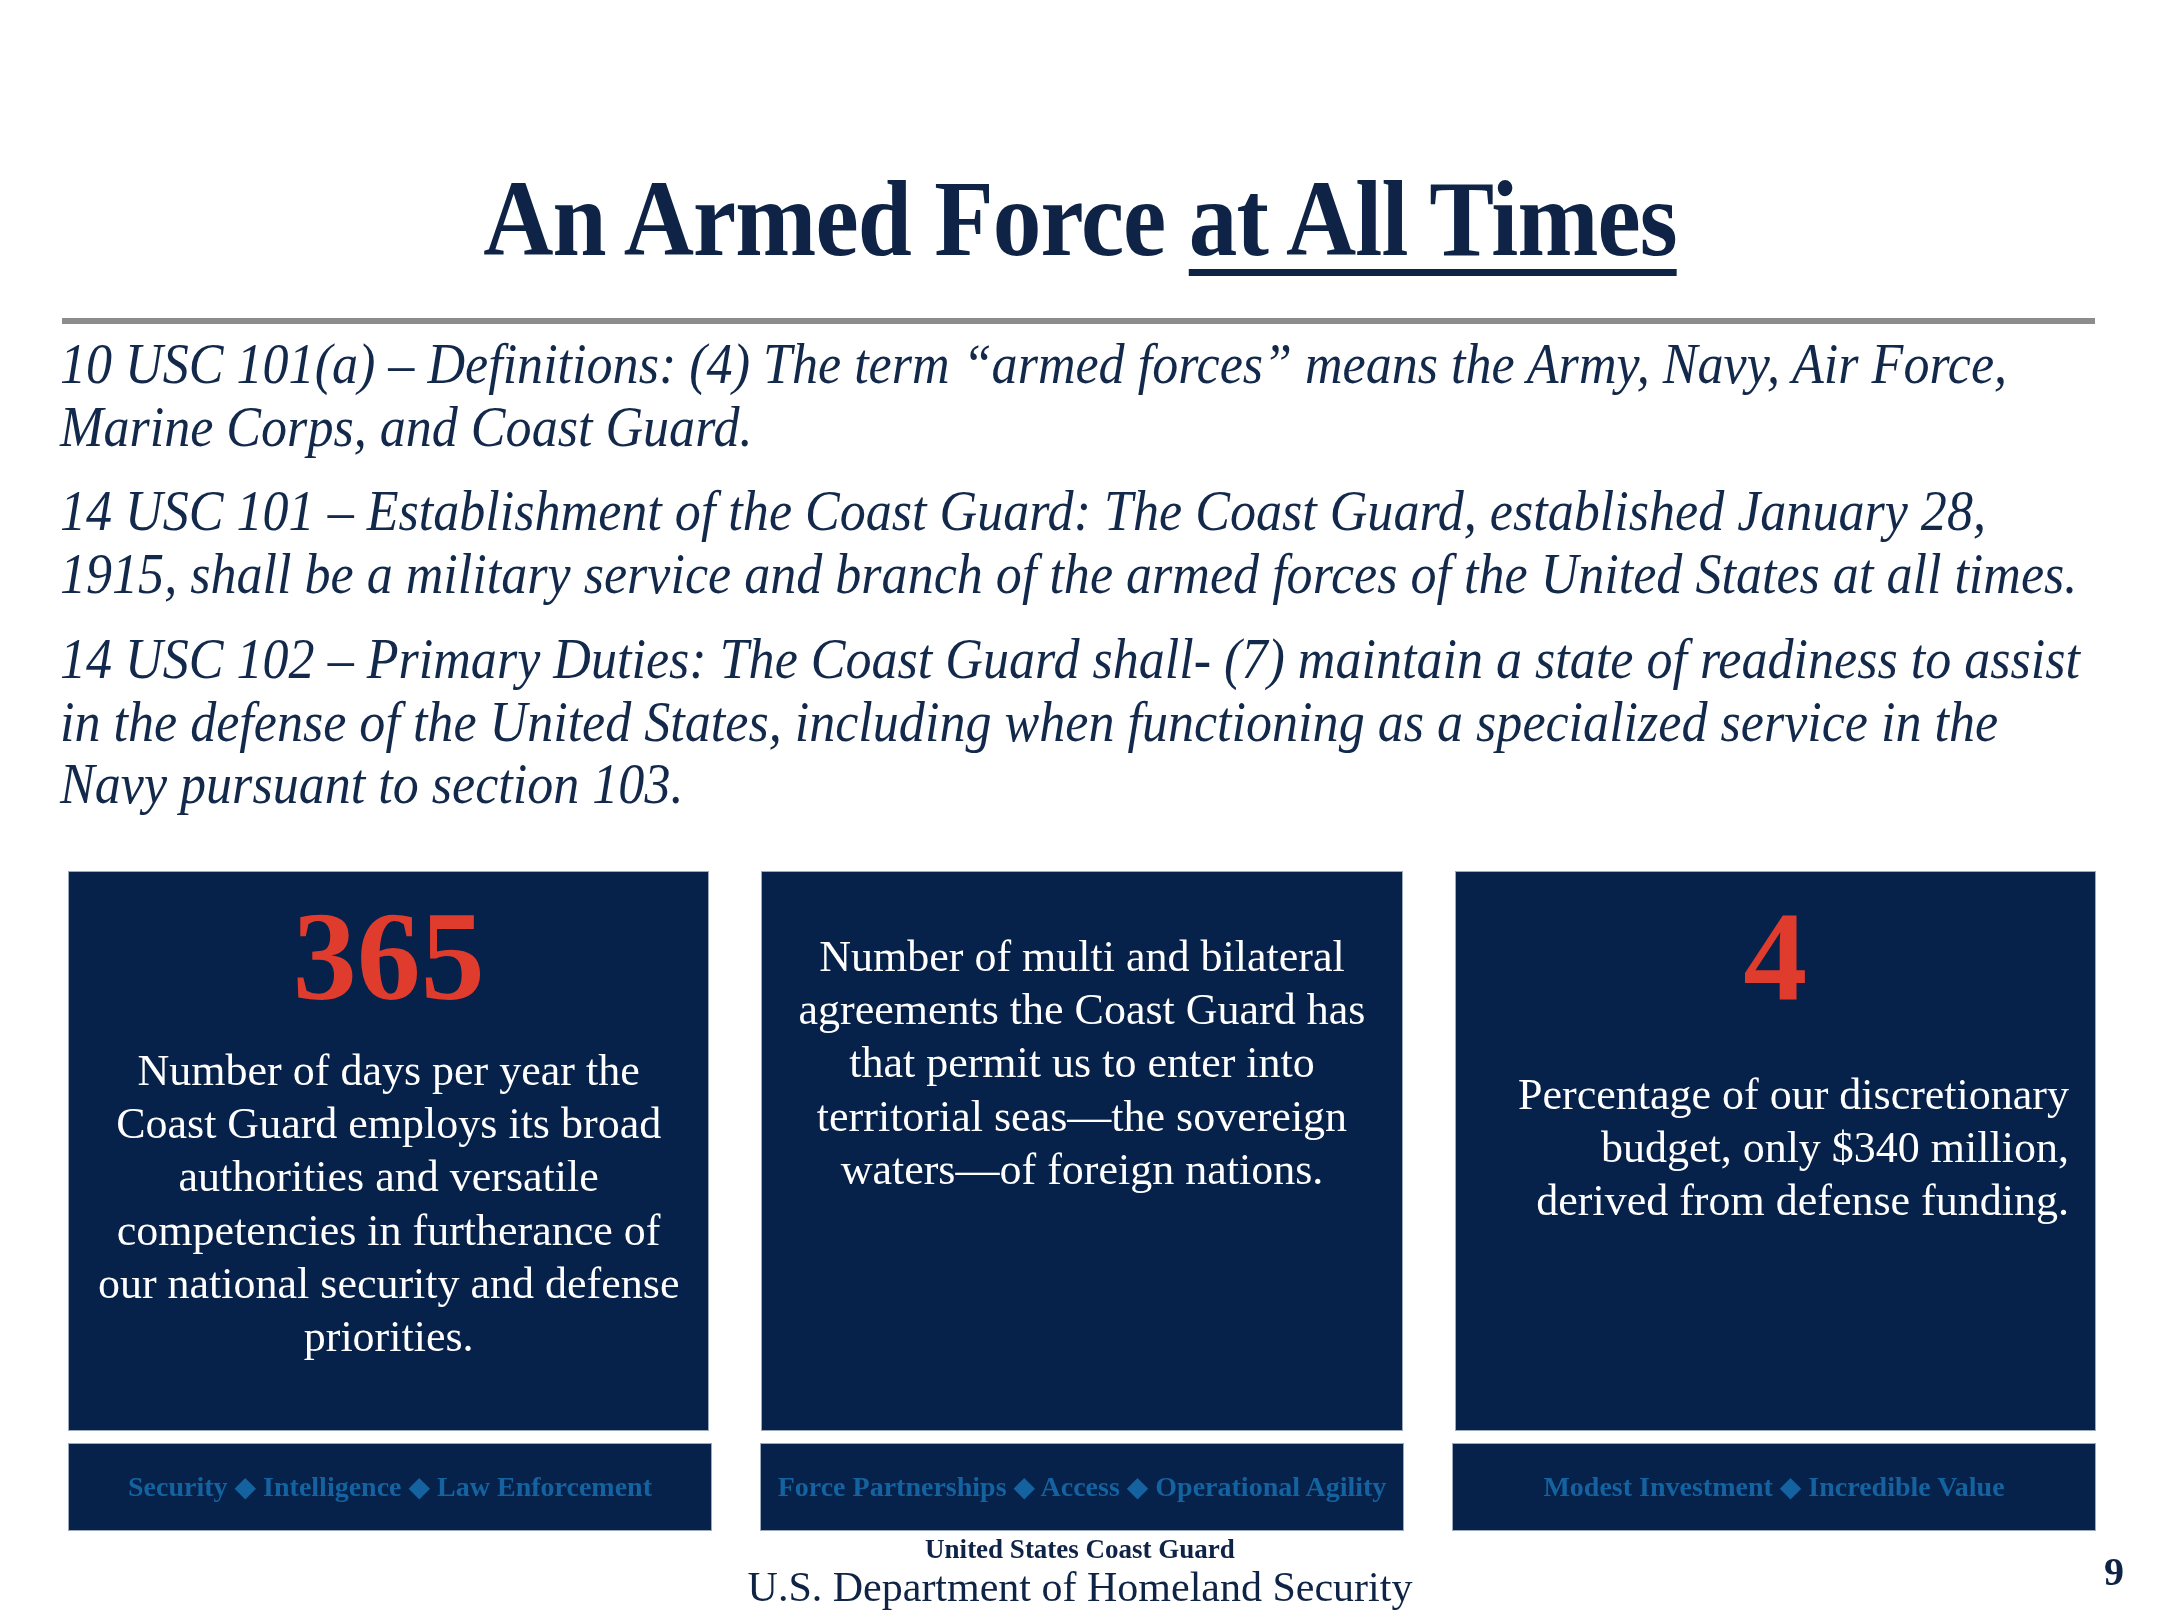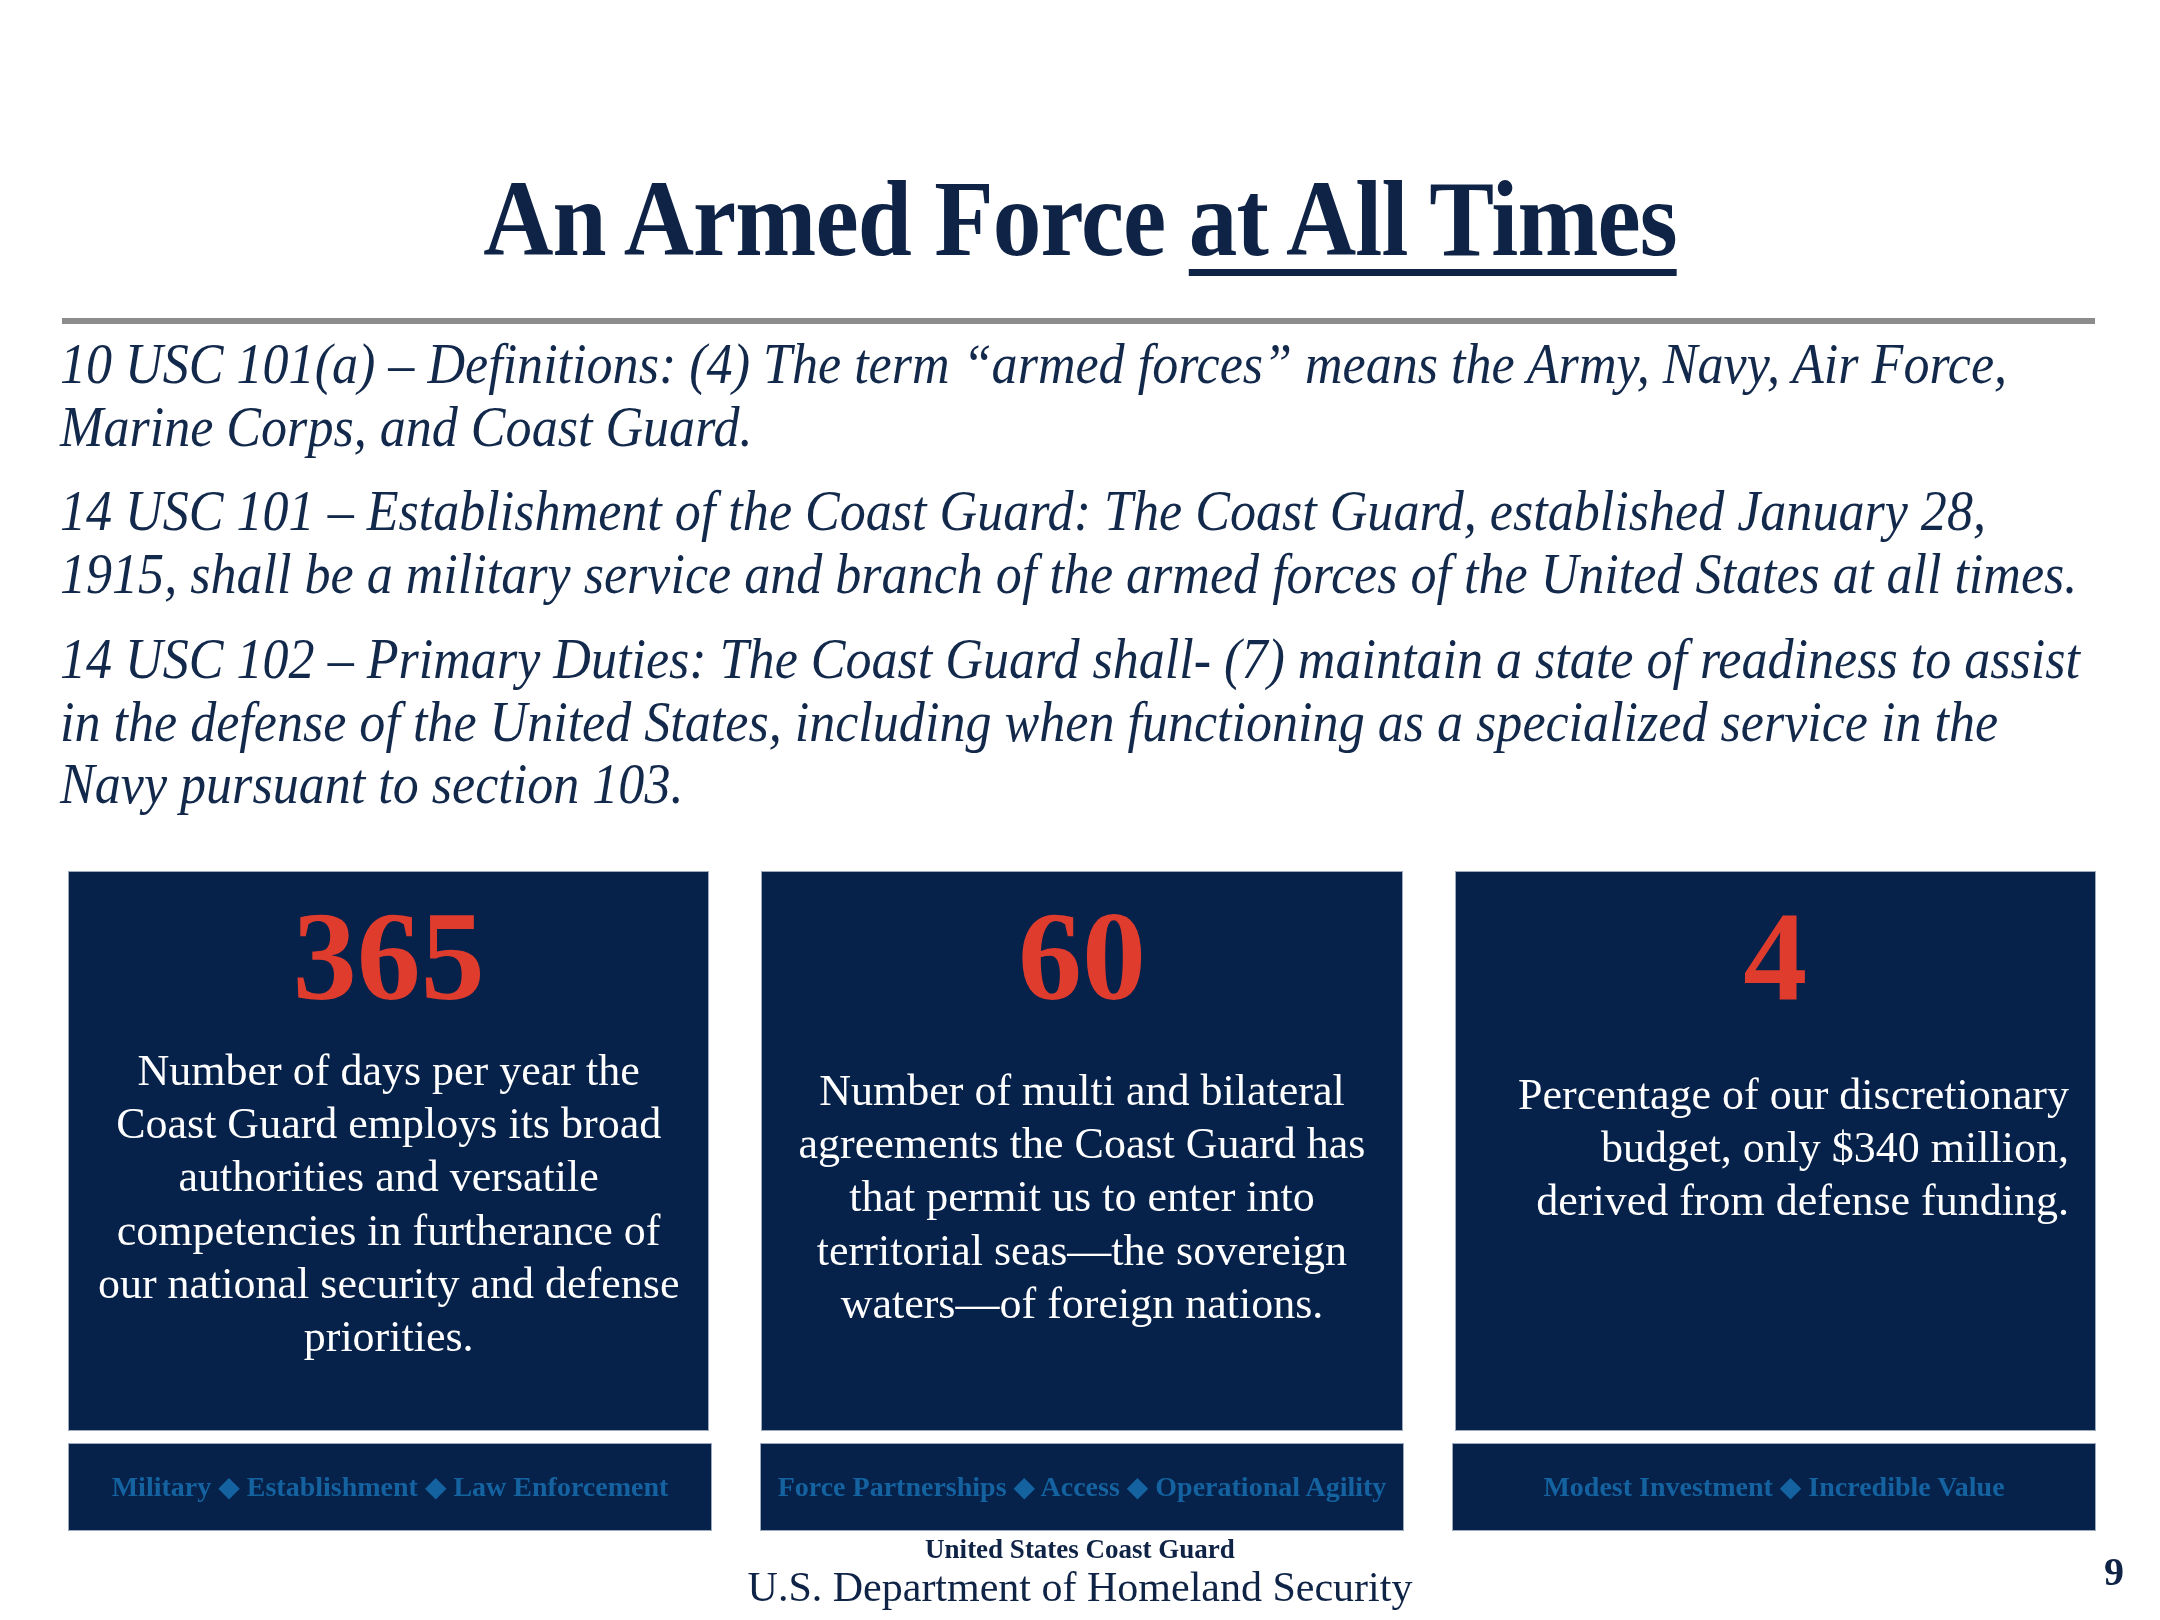--- a/index.html
+++ b/index.html
@@ -205,31 +205,30 @@
   <p class="para">14 USC 101 – Establishment of the Coast Guard: The Coast Guard, established January 28, 1915, shall be a military service and branch of the armed forces of the United States at all times.</p>
   <p class="para">14 USC 102 – Primary Duties: The Coast Guard shall- (7) maintain a state of readiness to assist in the defense of the United States, including when functioning as a specialized service in the Navy pursuant to section 103.</p>
 </div>
 
 <div class="stats-row">
   <div class="stat-card card-1">
     <div class="stat-number">365</div>
     <div class="stat-text">Number of days per year the Coast Guard employs its broad authorities and versatile competencies in furtherance of our national security and defense priorities.</div>
   </div>
   <div class="stat-card card-2">
-    <div class="stat-number">60</div>
     <div class="stat-text">Number of multi and bilateral agreements the Coast Guard has that permit us to enter into territorial seas—the sovereign waters—of foreign nations.</div>
   </div>
   <div class="stat-card card-3">
     <div class="stat-number">4</div>
     <div class="stat-text">Percentage of our discretionary budget, only $340 million, derived from defense funding.</div>
   </div>
 </div>
 
 <div class="caption-row">
-  <div class="caption-bar">Military ◆ Establishment ◆ Law Enforcement</div>
+  <div class="caption-bar">Security ◆ Intelligence ◆ Law Enforcement</div>
   <div class="caption-bar">Force Partnerships ◆ Access ◆ Operational Agility</div>
   <div class="caption-bar">Modest Investment ◆ Incredible Value</div>
 </div>
 
 <div class="footer">
   <span class="footer-line1">United States Coast Guard</span>
   <span class="footer-line2">U.S. Department of Homeland Security</span>
 </div>
 
 <div class="page-num">9</div>

